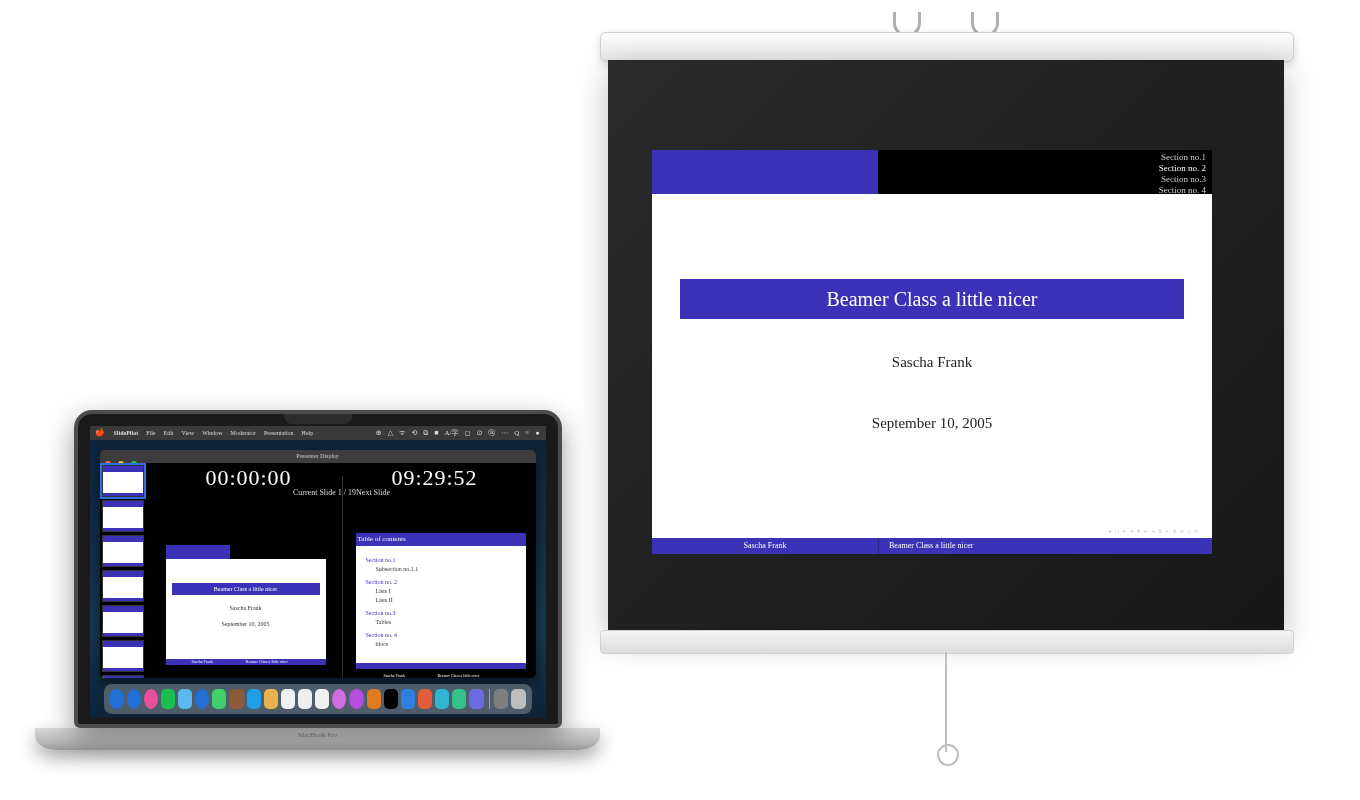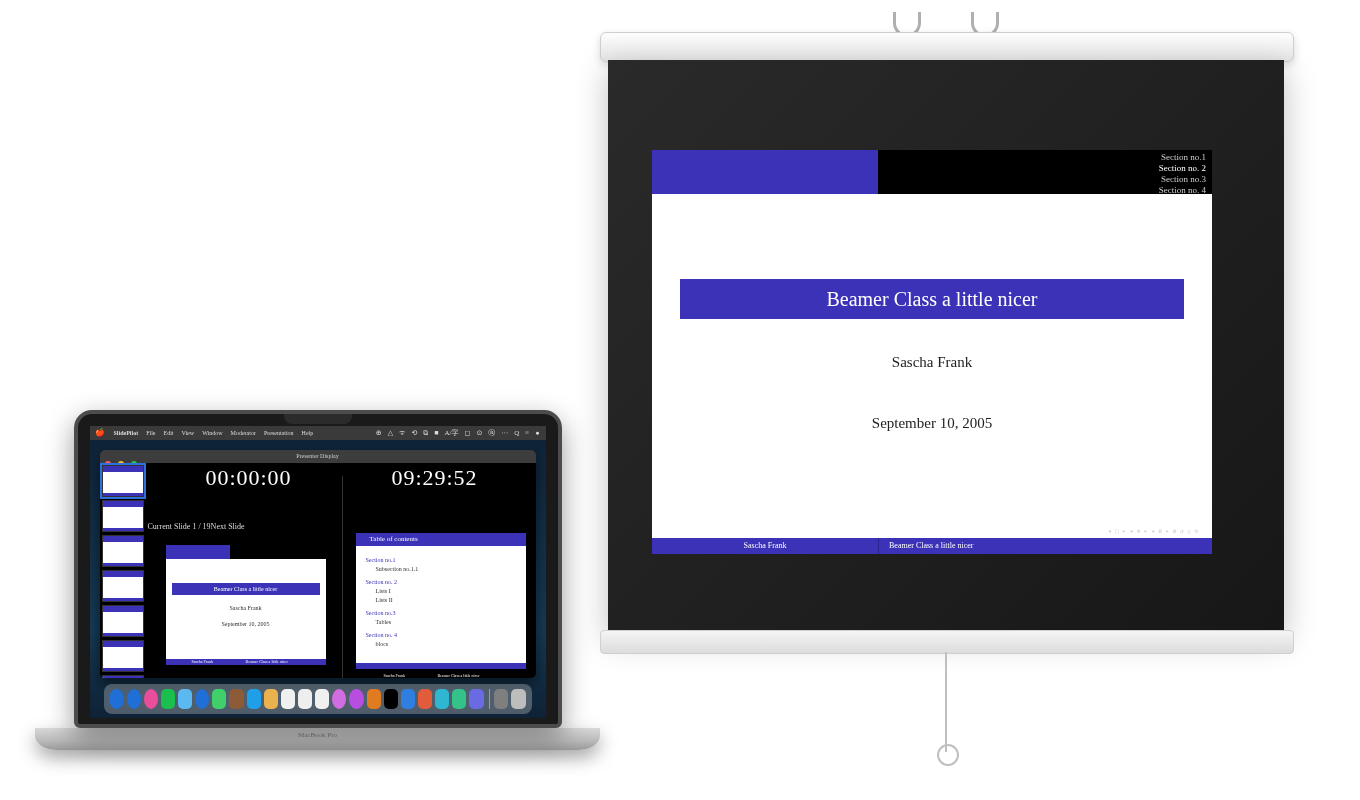--- a/index.html
+++ b/index.html
@@ -53,37 +53,37 @@
 .pwin-title .ttxt{position:absolute;left:0;right:0;text-align:center;font:6px/13px "Helvetica Neue";color:#ccc}
 .pwin-body{position:absolute;top:13px;left:0;right:0;bottom:0;display:flex}
 .thumbs{width:44px;background:#000;overflow:hidden;padding:2px}
 .thumb{width:40px;height:30px;background:#fff;margin-bottom:3px;position:relative;border:1px solid #333}
 .thumb.sel{outline:2px solid #2f6fe0}
 .thumb .tbar{height:6px;background:#3b32b8}
 .thumb .tbar2{position:absolute;bottom:0;left:0;right:0;height:3px;background:#3b32b8}
 .main-area{flex:1;position:relative}
 .timers{display:flex;justify-content:space-around;padding:4px 8px 0}
 .timers .tm{color:#ffffff;font:300 22px/1 "Helvetica Neue";letter-spacing:1px}
-.labels{display:flex;justify-content:flex-start;margin-top:34px}
+.labels{display:flex;justify-content:center;}
 .labels .lb{color:#ddd;font:8px/1 "Helvetica Neue"}
 .vdiv{position:absolute;top:13px;bottom:0;left:50%;width:1px;background:#333}
 .cur-slide,.next-slide{position:absolute;top:82px;width:160px;height:120px;background:#fff}
 .cur-slide{left:18px}
 .next-slide{right:10px;top:70px;width:170px;height:136px}
 
 .cur-slide .mbar{height:14px;background:#000;display:flex}
 .cur-slide .mbar .mb{width:64px;background:#3b32b8}
 .cur-slide .mtitle{margin:24px 6px 0;height:12px;background:#3b32b8;color:#fff;font:6px/12px "Helvetica Neue";text-align:center}
 .cur-slide .ma{text-align:center;font:6px/1 "Helvetica Neue";margin-top:10px;color:#333}
 .cur-slide .md{text-align:center;font:6px/1 "Helvetica Neue";margin-top:10px;color:#333}
 .cur-slide .mfoot{position:absolute;bottom:0;left:0;right:0;height:6px;background:#3b32b8}
 .cur-slide .mfoot .mf1{position:absolute;left:26px;font:4px/6px "Helvetica Neue";color:#fff}
 .cur-slide .mfoot .mf2{position:absolute;left:80px;font:4px/6px "Helvetica Neue";color:#fff}
 
-.next-slide .nsh{height:13px;background:#3b32b8;color:#fff;font:7px/13px "Helvetica Neue";padding-left:14px}
+.next-slide .nsh{height:13px;background:#3b32b8;color:#fff;font:7px/13px "Helvetica Neue";padding-left:2px}
 .next-slide .nsb{padding:6px 10px;font:6px/1.5 "Helvetica Neue";color:#333}
 .next-slide .nsb .sec{color:#3b32b8;margin-top:4px}
 .next-slide .nsb .sub{margin-left:10px;color:#333}
 .next-slide .mfoot{position:absolute;bottom:0;left:0;right:0;height:6px;background:#3b32b8}
 .next-slide .mfoot span{font:4px/6px "Helvetica Neue";color:#fff;margin-left:28px}
 
 
 .dock{position:absolute;left:14px;right:14px;bottom:4px;height:30px;background:rgba(200,200,200,.35);border-radius:8px;display:flex;align-items:center;justify-content:center;gap:3px;padding:0 6px;backdrop-filter:blur(2px)}
 .dicon{width:20px;height:20px;border-radius:5px;position:relative}
 .dicon.circ{border-radius:50%}

